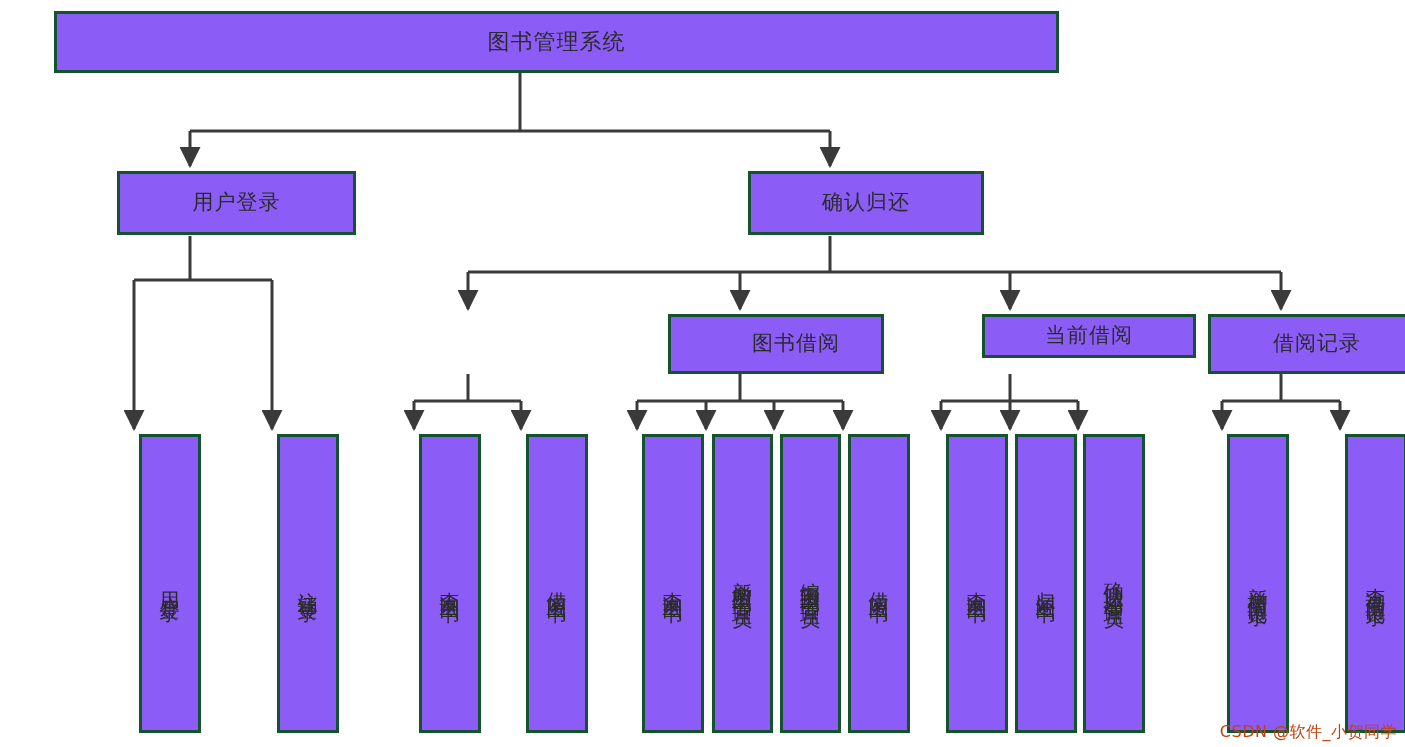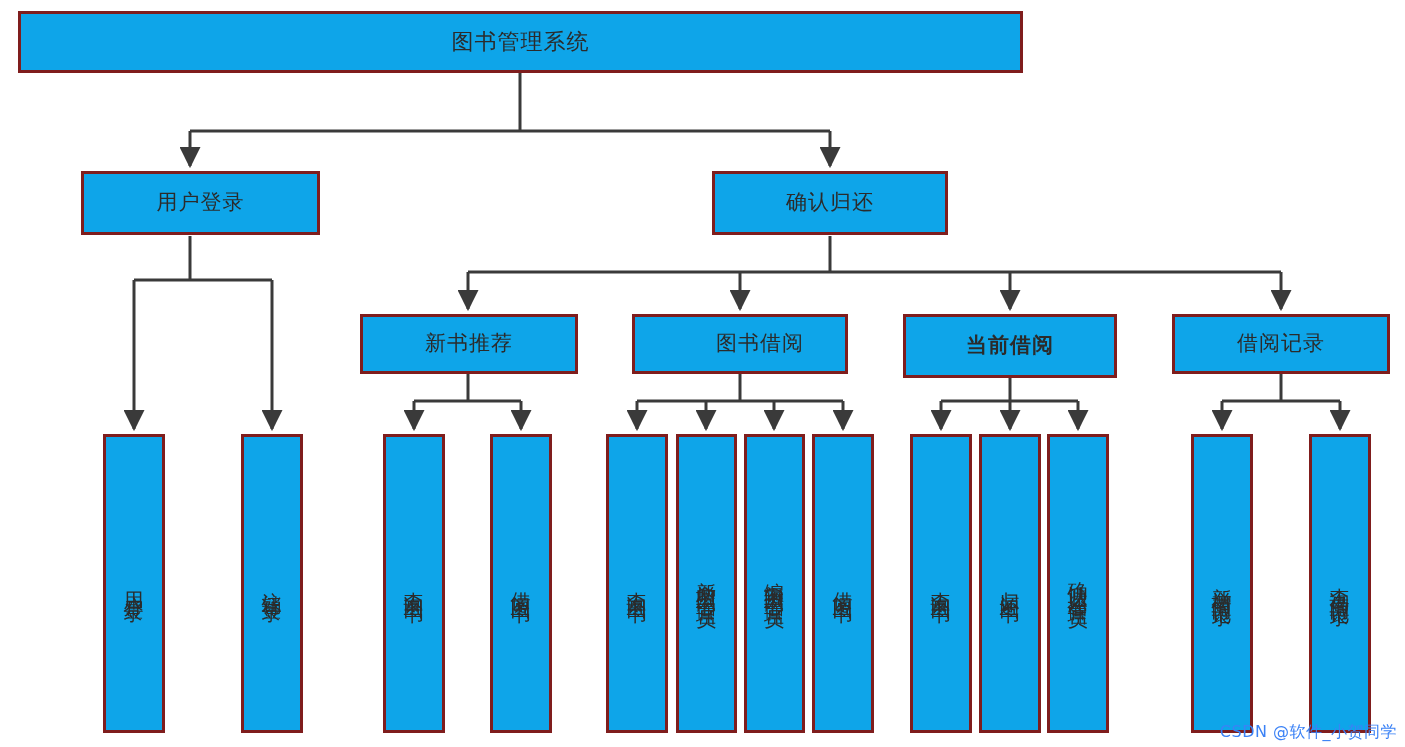--- a/index.html
+++ b/index.html
@@ -22,26 +22,27 @@
     position: absolute;
     left: 0;
     top: 0;
     width: 1405px;
     height: 747px;
     pointer-events: none;
   }
   .node {
     position: absolute;
     box-sizing: border-box;
-    background: #0ea5e9;
-    border: 3px solid #7f1d1d;
+    background: #8b5cf6;
+    border: 3px solid #14532d;
     display: flex;
     align-items: center;
     justify-content: center;
     color: #2b2b2b;
+    margin-left: 36px;
   }
   .node-h {
     
     font-size: 21px;
     letter-spacing: 1px;
     line-height: 1.1;
   }
   .node-root {
     font-size: 22px;
   }
@@ -59,21 +60,21 @@
     letter-spacing: 4px;
     line-height: 1.0;
     white-space: nowrap;
     display: block;
   }
   .watermark {
     position: absolute;
     right: 8px;
     bottom: 4px;
     font-size: 16px;
-    color: #3b82f6;
+    color: #c2410c;
     letter-spacing: 0.5px;
     white-space: nowrap;
     font-family: "DejaVu Sans", "Liberation Sans", sans-serif;
   }
 </style>
 </head>
 <body>
 
 <div id="diagram-root">
 
@@ -131,27 +132,24 @@
     <span>图书管理系统</span>
   </div>
 
   <div class="node node-h" style="left:81px; top:171px; width:239px; height:64px;">
     <span>用户登录</span>
   </div>
   <div class="node node-h" style="left:712px; top:171px; width:236px; height:64px;">
     <span>确认归还</span>
   </div>
 
-  <div class="node node-h" style="left:360px; top:314px; width:218px; height:60px;">
-    <span>新书推荐</span>
-  </div>
   <div class="node node-h" style="left:632px; top:314px; width:216px; height:60px;padding-left:40px;">
     <span>图书借阅</span>
   </div>
-  <div class="node node-h" style="left:903px; top:314px; width:214px; height:64px;font-weight:bold;">
+  <div class="node node-h" style="left:946px; top:314px; width:214px; height:44px;">
     <span>当前借阅</span>
   </div>
   <div class="node node-h" style="left:1172px; top:314px; width:218px; height:60px;">
     <span>借阅记录</span>
   </div>
 
   <div class="node node-v" style="left:103px; top:434px; width:62px; height:299px;">
     <span class="vtext">用户登录</span>
   </div>
   <div class="node node-v" style="left:241px; top:434px; width:62px; height:299px;">

